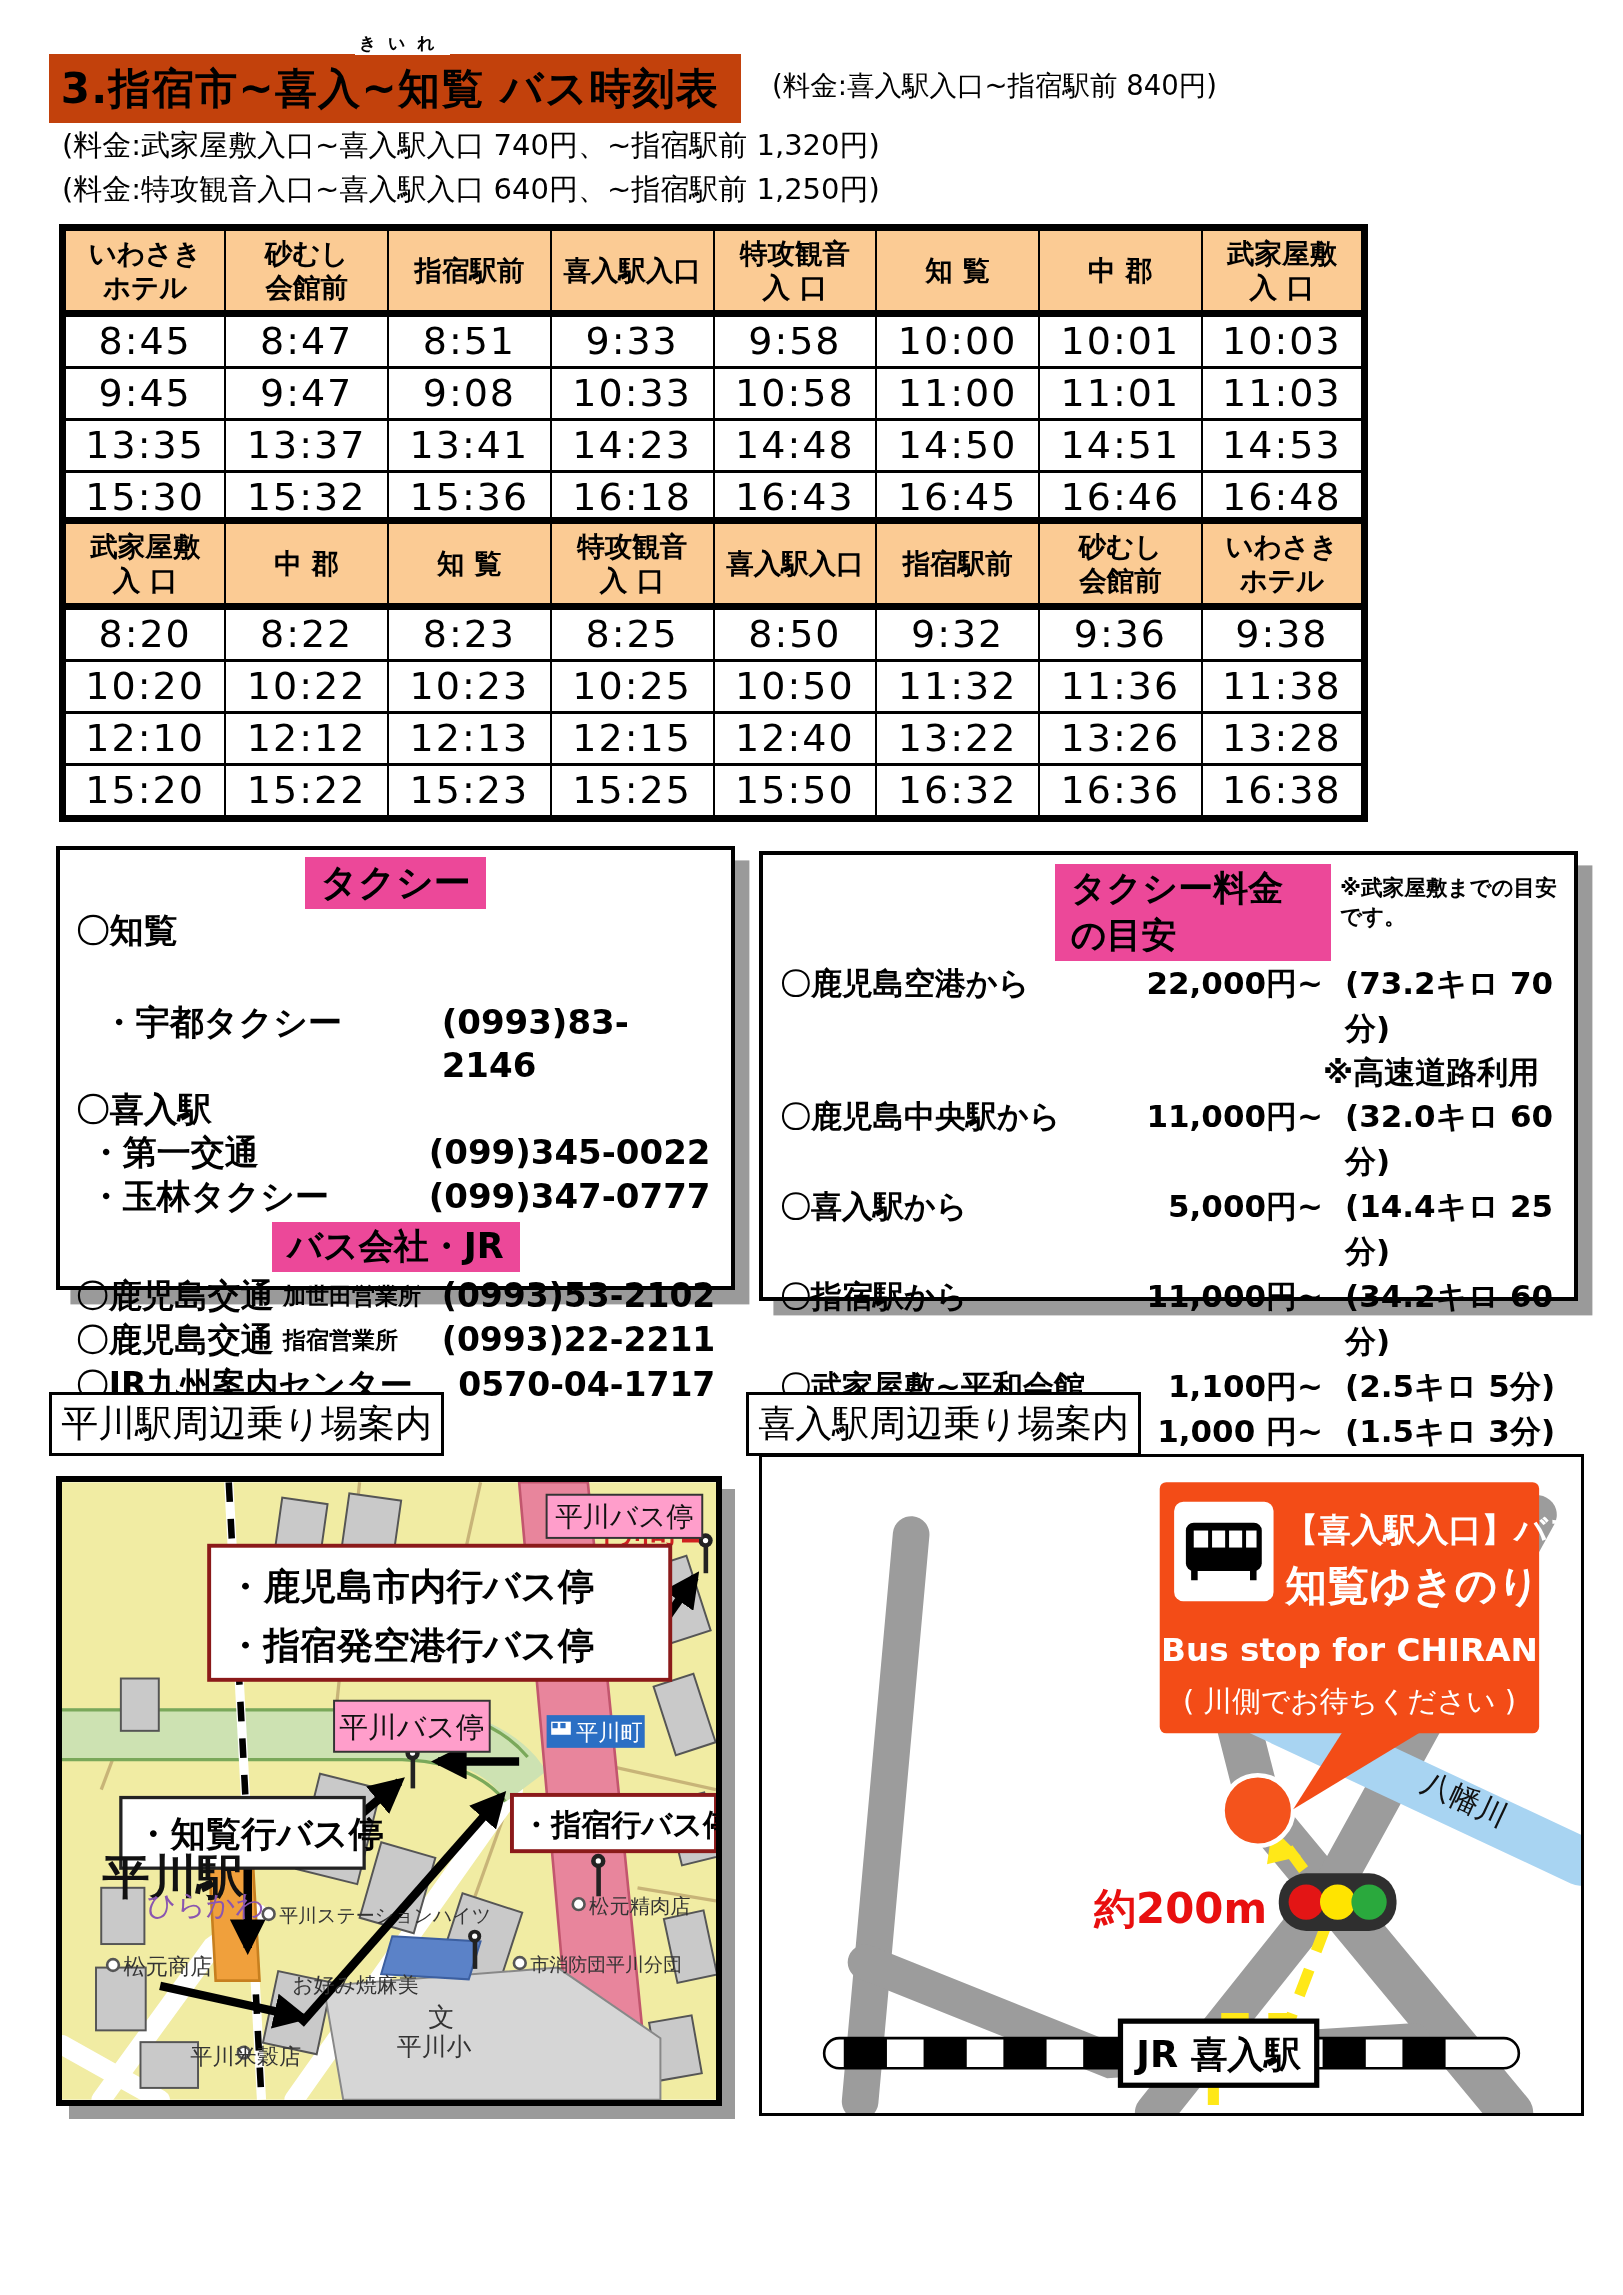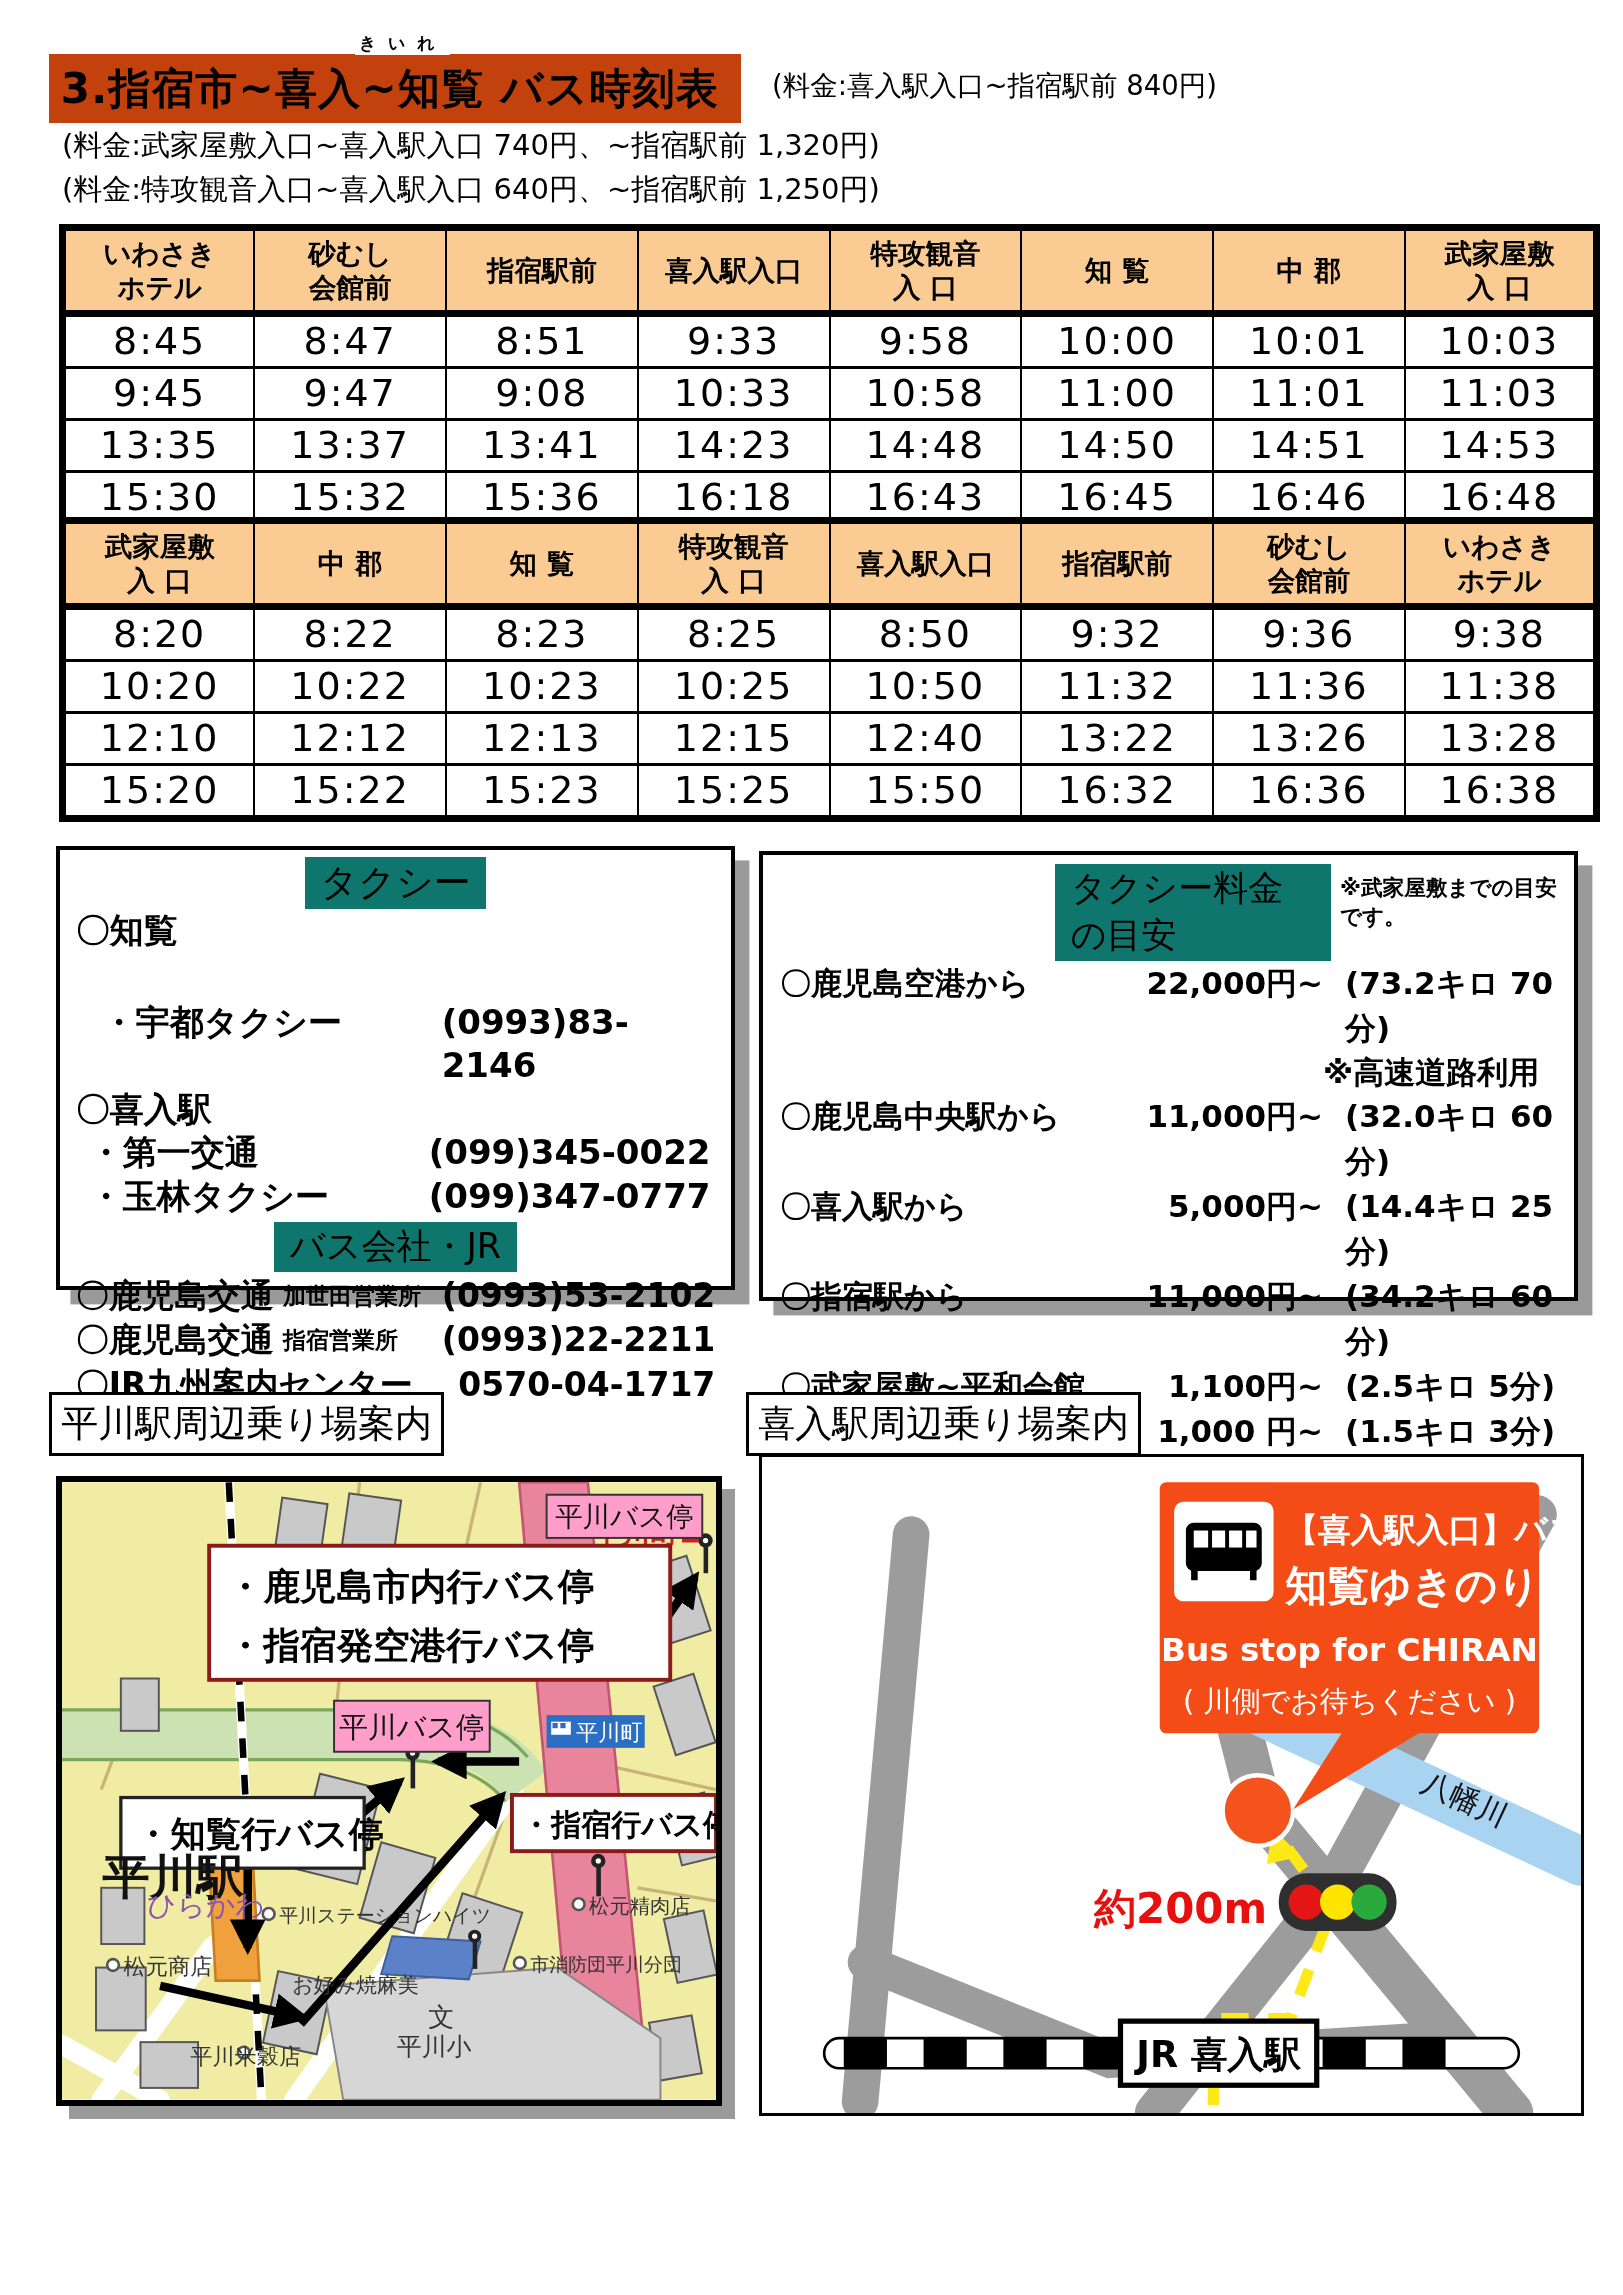--- a/index.html
+++ b/index.html
@@ -10,36 +10,36 @@
   .title-row{position:absolute;left:49px;top:54px;}
   .title-hl{display:inline-block;background:#c2410c;padding:6.5px 22px 6.5px 11.8px;
             font-size:42px;font-weight:bold;letter-spacing:1.3px;}
   .furigana{position:absolute;top:-22px;left:306px;font-size:17px;font-weight:bold;
             letter-spacing:11.8px;background:#fff;padding:0 3.9px;}
   .fare-note-title{position:absolute;left:723px;top:14.4px;font-size:27.5px;white-space:nowrap;}
   .fare-line{position:absolute;left:62px;font-size:29px;white-space:nowrap;}
   #fare-line-1{top:126px;} #fare-line-2{top:170px;}
 
   
-  table.tt{position:absolute;left:59px;width:1541px;border-collapse:collapse;
+  table.tt{position:absolute;left:59px;width:1309px;border-collapse:collapse;
            border:7.2px solid #000;table-layout:fixed;}
   #tt1{top:224px;} #tt2{top:517px;}
   table.tt th{background:#fbcb94;border-bottom:7.9px solid #000;border-left:2px solid #000;
               font-size:27.5px;font-weight:600;height:76px;white-space:pre-line;line-height:1.25;
               padding:1.3px 0;}
   table.tt td{border-left:2px solid #000;border-top:3.9px solid #000;height:47px;
               font-size:38px;text-align:center;letter-spacing:2px;font-weight:500;}
   table.tt th:first-child,table.tt td:first-child{border-left:none;}
 
   
   .info-box{position:absolute;border:4.6px solid #000;background:#fff;
             box-shadow:14.4px 14.4px 0 #9a9a9a;}
   #taxi-box{left:56px;top:846px;width:679px;height:444px;padding:6.5px 15.7px;box-sizing:border-box;}
   #farebox{left:759px;top:851px;width:819px;height:450px;padding:9.2px 17px;box-sizing:border-box;}
-  .hl{display:inline-block;background:#0f766e;padding:1.3px 15.7px;font-weight:normal;}
+  .hl{display:inline-block;background:#ec4899;padding:1.3px 15.7px;font-weight:bold;}
   .center{text-align:center;}
   .taxi-title{font-size:37px;}
   .taxi-line{font-size:34px;font-weight:bold;line-height:1.28;}
   .taxi-row{display:flex;font-size:34px;font-weight:bold;line-height:1.28;}
   .taxi-row .nm{width:340px;flex:none;}
   .gap-big{height:48px;}
   .sub-title{font-size:35px;margin:3.9px 0 2.6px 0;}
   .co-row{display:flex;align-items:center;font-size:33px;font-weight:bold;line-height:1.34;}
   .co-row .office{font-size:23px;margin-left:9.2px;}
   .co-row .ph{margin-left:auto;}

